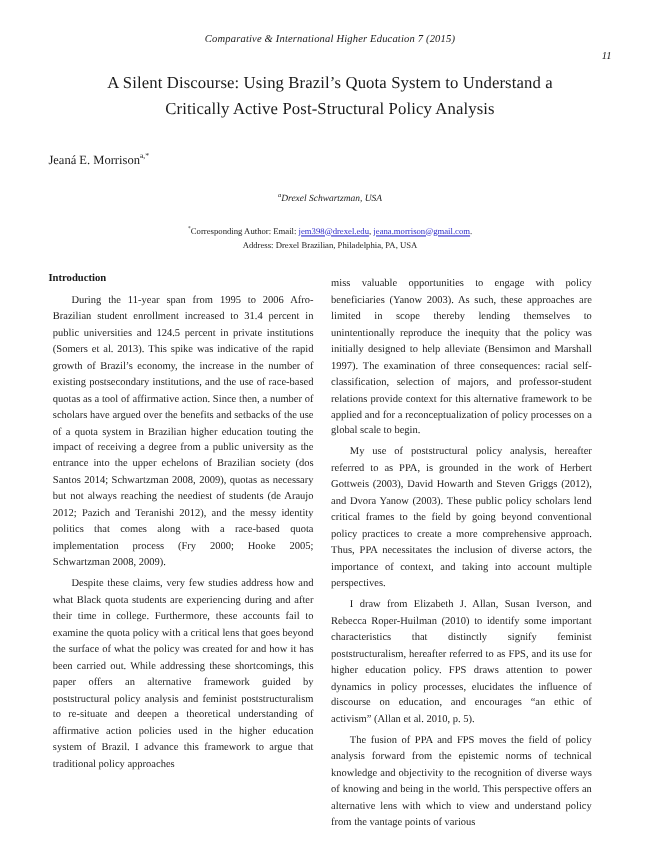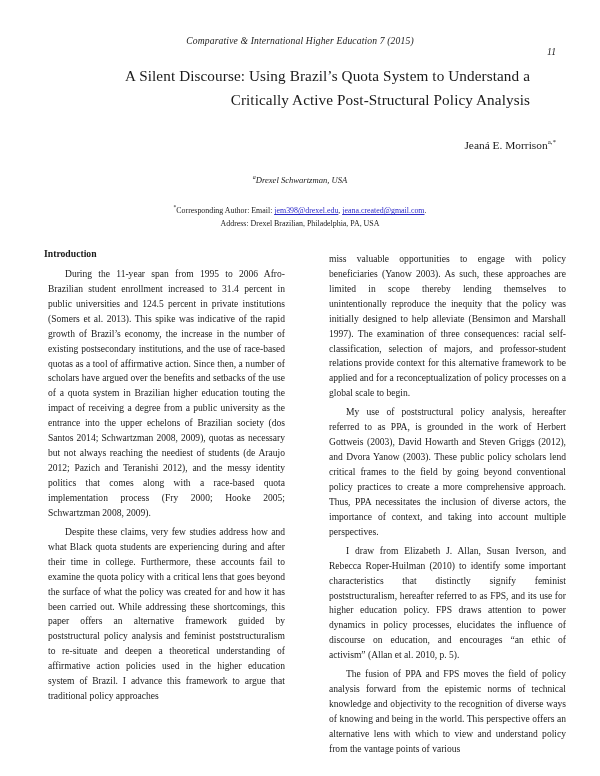--- a/index.html
+++ b/index.html
@@ -19,21 +19,21 @@
     width: 600px;
     height: 776px;
     box-sizing: border-box;
     padding: 30px 44px 0 44px;
     position: relative;
   }
 
   
   .running-head {
     display: flex;
-    align-items: flex-end;
+    align-items: flex-start;
     justify-content: center;
     position: relative;
     height: 16px;
     margin-bottom: 18px;
   }
   .journal-line {
     font-style: italic;
     font-size: 9.6px;
     letter-spacing: 0.15px;
     white-space: nowrap;
@@ -42,32 +42,32 @@
     position: absolute;
     right: 0;
     top: 0;
     font-style: italic;
     font-size: 9.6px;
     margin-top: 16px;
   }
 
   
   .title {
-    text-align: right;
+    text-align: center;
     font-size: 15.2px;
     line-height: 1.55;
     margin: 12px auto 0 auto;
     width: 460px;
     font-weight: normal;
     letter-spacing: 0.1px;
   }
   .title .line { display: block; }
 
   .author {
-    text-align: right;
+    text-align: left;
     font-size: 11.4px;
     margin-top: 27px;
   }
   .author sup { font-size: 7px; vertical-align: super; }
 
   .affiliation {
     text-align: center;
     font-size: 8.6px;
     font-style: italic;
     margin-top: 23px;
@@ -84,21 +84,21 @@
   .corresp a {
     color: #2b28c8;
     text-decoration: underline;
   }
   .corresp .addr { display: block; }
 
   
   .columns {
     margin-top: 18px;
     display: flex;
-    gap: 36px;
+    gap: 8px;
     align-items: flex-start;
   }
   .col {
     width: 245px;
     flex: 0 0 245px;
   }
   .section-heading {
     font-size: 9.7px;
     font-weight: bold;
     margin: 0 0 8px 0;
@@ -129,21 +129,21 @@
   <h1 class="title">
     <span class="line">A Silent Discourse: Using Brazil’s Quota System to Understand a</span>
     <span class="line">Critically Active Post-Structural Policy Analysis</span>
   </h1>
 
   <div class="author"><span>Jeaná E. Morrison</span><sup>a,*</sup></div>
 
   <div class="affiliation"><sup>a</sup><span>Drexel Schwartzman, USA</span></div>
 
   <div class="corresp">
-    <span><sup>*</sup><span>Corresponding Author: Email: </span><a href="#">jem398@drexel.edu</a><span>, </span><a href="#">jeana.created@gmail.com</a><span>.</span></span>
+    <span><sup>*</sup><span>Corresponding Author: Email: </span><a href="#">jem398@drexel.edu</a><span>, </span><a href="#">jeana.morrison@gmail.com</a><span>.</span></span>
     <span class="addr">Address: Drexel Brazilian, Philadelphia, PA, USA</span>
   </div>
 
   <div class="columns">
 
     <div class="col">
       <div class="section-heading">Introduction</div>
       <p>During the 11-year span from 1995 to 2006 Afro-Brazilian student enrollment increased to 31.4 percent in public universities and 124.5 percent in private institutions (Somers et al. 2013). This spike was indicative of the rapid growth of Brazil’s economy, the increase in the number of existing postsecondary institutions, and the use of race-based quotas as a tool of affirmative action. Since then, a number of scholars have argued over the benefits and setbacks of the use of a quota system in Brazilian higher education touting the impact of receiving a degree from a public university as the entrance into the upper echelons of Brazilian society (dos Santos 2014; Schwartzman 2008, 2009), quotas as necessary but not always reaching the neediest of students (de Araujo 2012; Pazich and Teranishi 2012), and the messy identity politics that comes along with a race-based quota implementation process (Fry 2000; Hooke 2005; Schwartzman 2008, 2009).</p>
       <p>Despite these claims, very few studies address how and what Black quota students are experiencing during and after their time in college. Furthermore, these accounts fail to examine the quota policy with a critical lens that goes beyond the surface of what the policy was created for and how it has been carried out. While addressing these shortcomings, this paper offers an alternative framework guided by poststructural policy analysis and feminist poststructuralism to re-situate and deepen a theoretical understanding of affirmative action policies used in the higher education system of Brazil. I advance this framework to argue that traditional policy approaches</p>
     </div>

